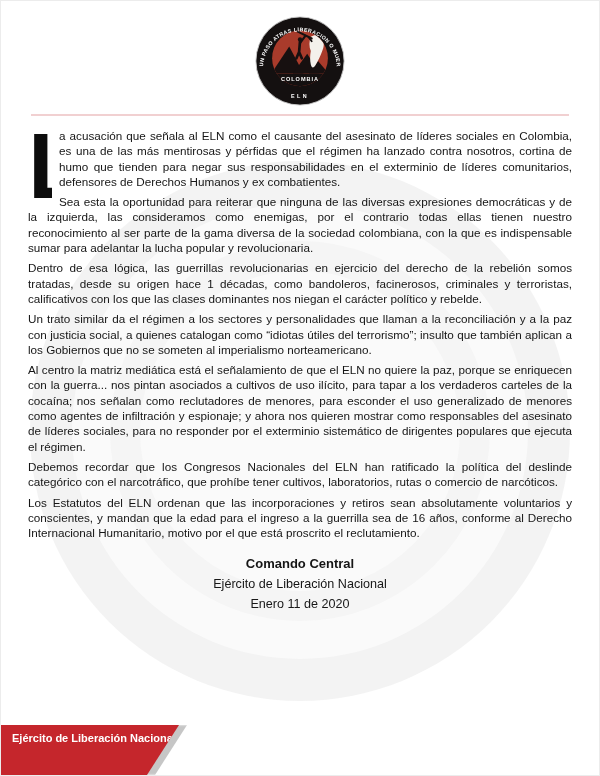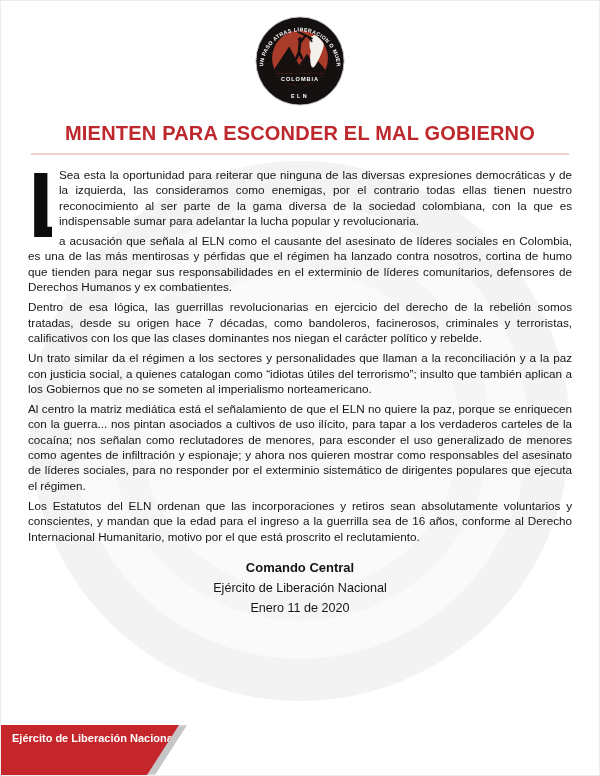--- a/index.html
+++ b/index.html
@@ -137,30 +137,30 @@
       <text font-family="Liberation Sans, sans-serif" font-size="5.9" font-weight="bold" fill="#ffffff" letter-spacing="0.45">
         <textPath href="#ringArc" startOffset="50%" text-anchor="middle">NI UN PASO ATRAS LIBERACION O MUERTE</textPath>
       </text>
 
       <text x="50" y="72.5" text-anchor="middle" font-family="Liberation Sans, sans-serif" font-size="6.2" font-weight="bold" fill="#ffffff" letter-spacing="1.1">COLOMBIA</text>
 
       <text x="50" y="91" text-anchor="middle" font-family="Liberation Sans, sans-serif" font-size="6" font-weight="bold" fill="#ffffff" letter-spacing="2.6">ELN</text>
     </svg>
   </div>
 
-  <h1 class="title">MIENTEN PARA ESCONDER EL MAL GOBIERNO</h1>
   <div class="title-rule"></div>
 
   <div class="content">
     <span class="dropcap">L</span>
+    <p>a acusación que señala al ELN como el causante del asesinato de líderes sociales en Colombia, es una de las más mentirosas y pérfidas que el régimen ha lanzado contra nosotros, cortina de humo que tienden para negar sus responsabilidades en el exterminio de líderes comunitarios, defensores de Derechos Humanos y ex combatientes.</p>
     <p>Sea esta la oportunidad para reiterar que ninguna de las diversas expresiones democráticas y de la izquierda, las consideramos como enemigas, por el contrario todas ellas tienen nuestro reconocimiento al ser parte de la gama diversa de la sociedad colombiana, con la que es indispensable sumar para adelantar la lucha popular y revolucionaria.</p>
-    <p>a acusación que señala al ELN como el causante del asesinato de líderes sociales en Colombia, es una de las más mentirosas y pérfidas que el régimen ha lanzado contra nosotros, cortina de humo que tienden para negar sus responsabilidades en el exterminio de líderes comunitarios, defensores de Derechos Humanos y ex combatientes.</p>
-    <p>Dentro de esa lógica, las guerrillas revolucionarias en ejercicio del derecho de la rebelión somos tratadas, desde su origen hace 7 décadas, como bandoleros, facinerosos, criminales y terroristas, calificativos con los que las clases dominantes nos niegan el carácter político y rebelde.</p>
+    <p>Dentro de esa lógica, las guerrillas revolucionarias en ejercicio del derecho de la rebelión somos tratadas, desde su origen hace 1 décadas, como bandoleros, facinerosos, criminales y terroristas, calificativos con los que las clases dominantes nos niegan el carácter político y rebelde.</p>
     <p>Un trato similar da el régimen a los sectores y personalidades que llaman a la reconciliación y a la paz con justicia social, a quienes catalogan como “idiotas útiles del terrorismo”; insulto que también aplican a los Gobiernos que no se someten al imperialismo norteamericano.</p>
     <p>Al centro la matriz mediática está el señalamiento de que el ELN no quiere la paz, porque se enriquecen con la guerra... nos pintan asociados a cultivos de uso ilícito, para tapar a los verdaderos carteles de la cocaína; nos señalan como reclutadores de menores, para esconder el uso generalizado de menores como agentes de infiltración y espionaje; y ahora nos quieren mostrar como responsables del asesinato de líderes sociales, para no responder por el exterminio sistemático de dirigentes populares que ejecuta el régimen.</p>
+    <p>Debemos recordar que los Congresos Nacionales del ELN han ratificado la política del deslinde categórico con el narcotráfico, que prohíbe tener cultivos, laboratorios, rutas o comercio de narcóticos.</p>
     <p>Los Estatutos del ELN ordenan que las incorporaciones y retiros sean absolutamente voluntarios y conscientes, y mandan que la edad para el ingreso a la guerrilla sea de 16 años, conforme al Derecho Internacional Humanitario, motivo por el que está proscrito el reclutamiento.</p>
   </div>
 
   <div class="signature">
     <div class="sig-bold">Comando Central</div>
     <div>Ejército de Liberación Nacional</div>
     <div>Enero 11 de 2020</div>
   </div>
 
   <div class="ribbon-shadow"></div>

